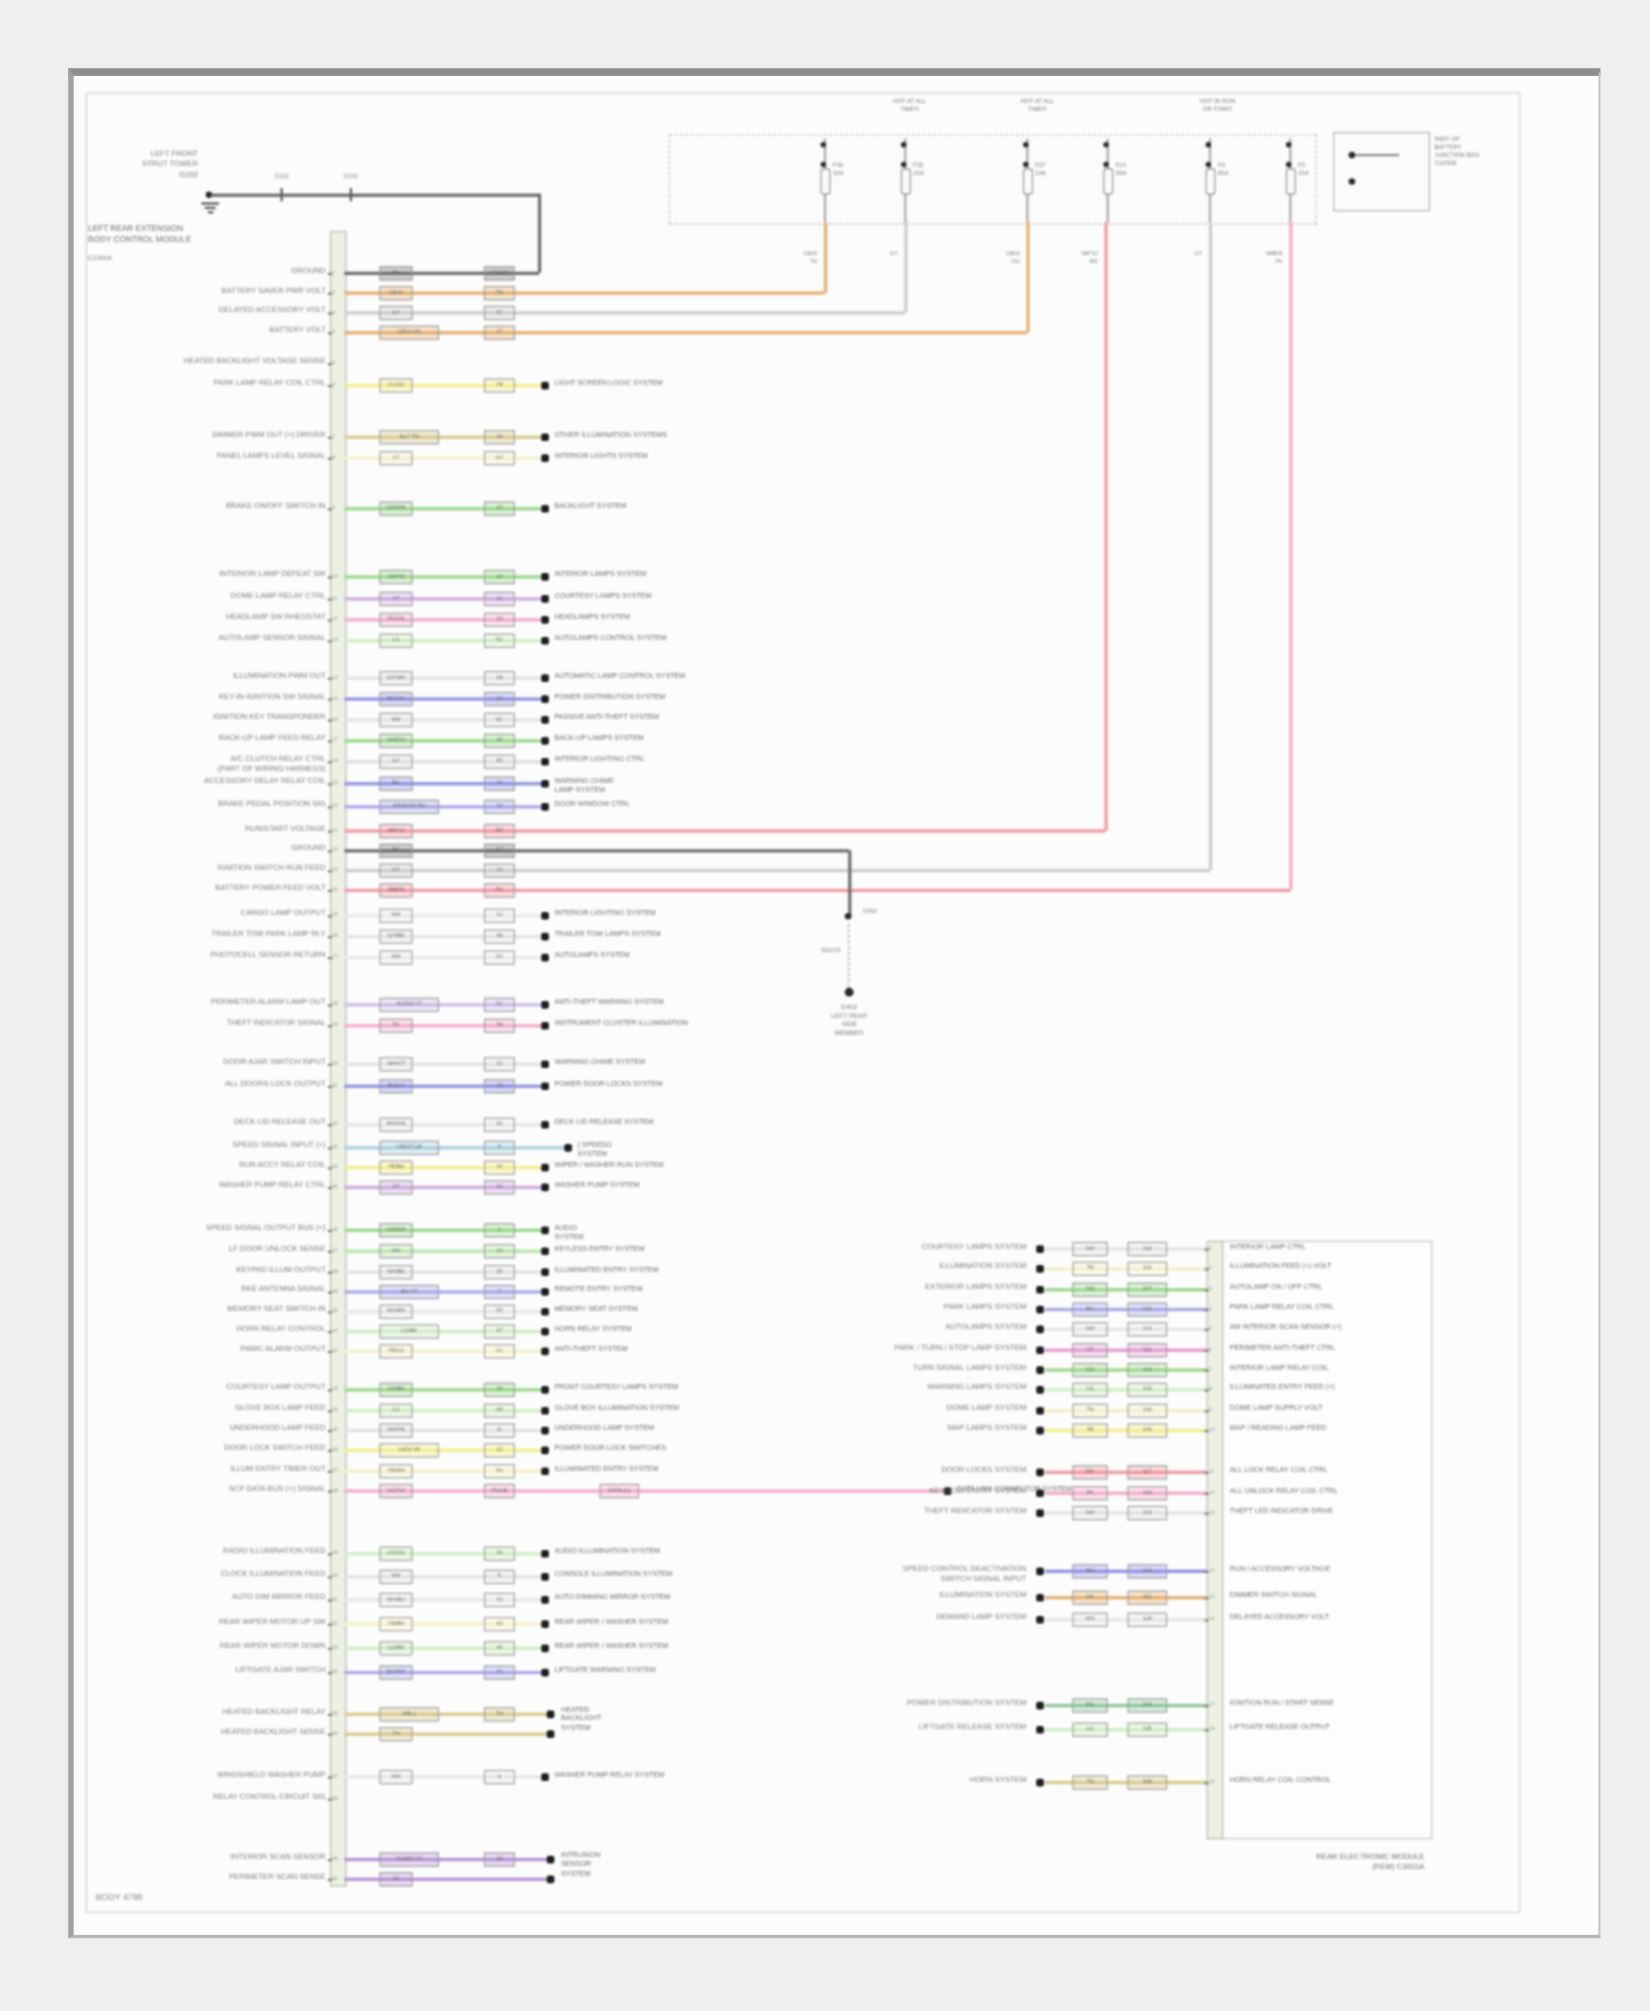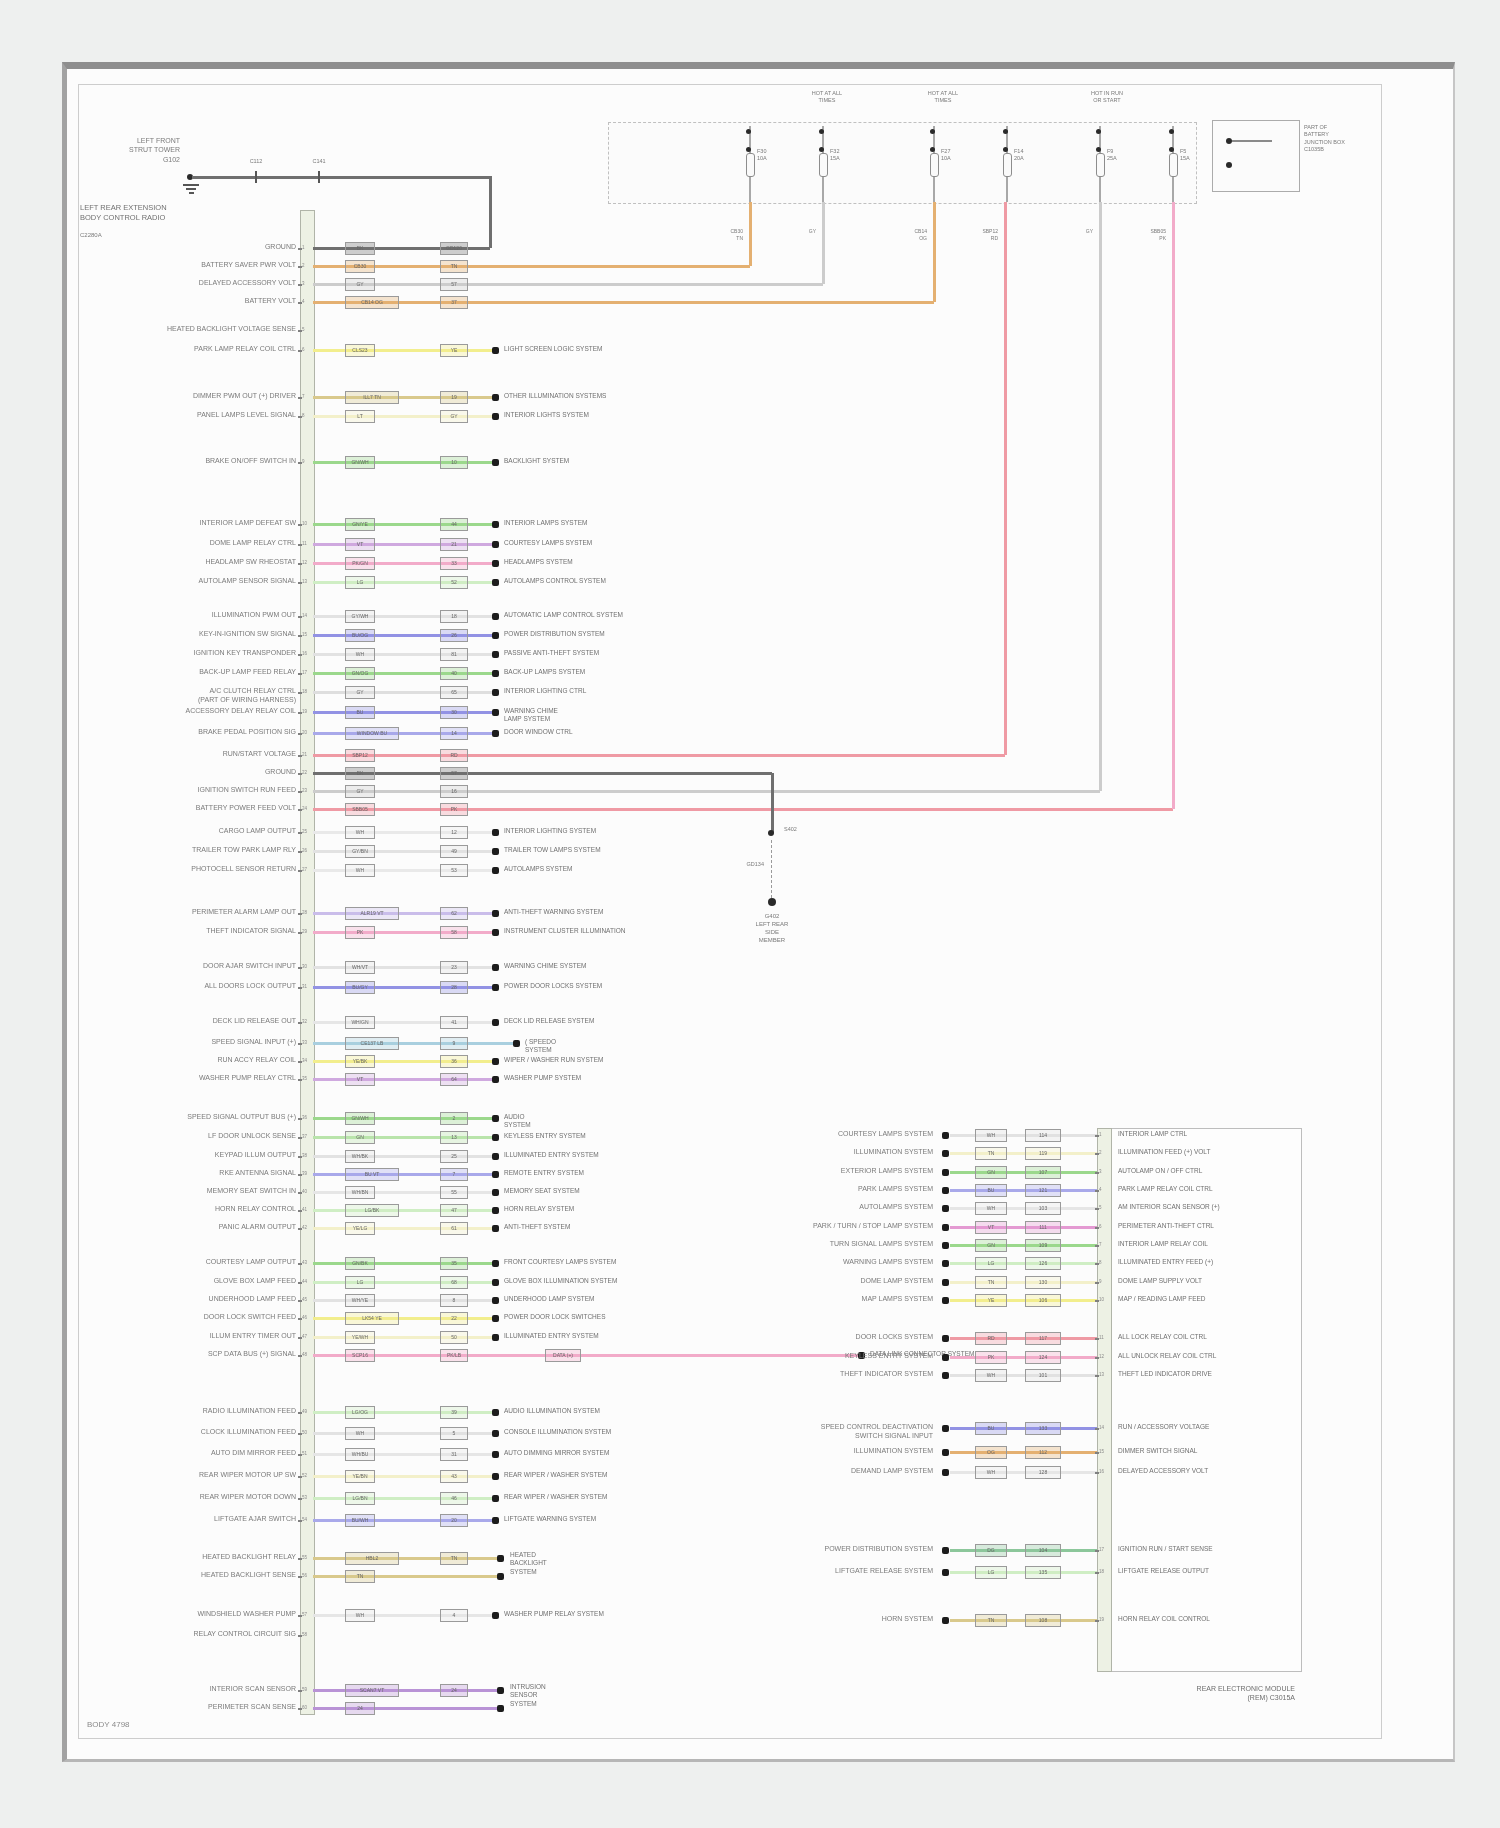--- a/index.html
+++ b/index.html
@@ -34,21 +34,21 @@
 
 <div id="stage">
   <div id="scanpage"></div>
   <div id="canvas">
     <div class="frame" style="left:78px;top:84px;width:1302px;height:1653px;"></div>
 
     <div class="t tr" style="left:85px;top:136px;width:95px;">LEFT FRONT
 STRUT TOWER
 G102</div>
     <div class="t" style="left:80px;top:203px;width:190px;font-size:7.5px;color:#707070;">LEFT REAR EXTENSION
-BODY CONTROL RADIO</div>
+BODY CONTROL MODULE</div>
     <div class="t" style="left:80px;top:231px;width:80px;font-size:6px;">C2280A</div>
     <div class="t" style="left:1304px;top:124px;width:78px;font-size:5.5px;">PART OF
 BATTERY
 JUNCTION BOX
 C1035B</div>
     <div class="t tc" style="left:727px;top:912px;width:90px;font-size:6px;">G402
 LEFT REAR
 SIDE
 MEMBER</div>
     <div class="t" style="left:784px;top:826px;width:40px;font-size:5.5px;">S402</div>

